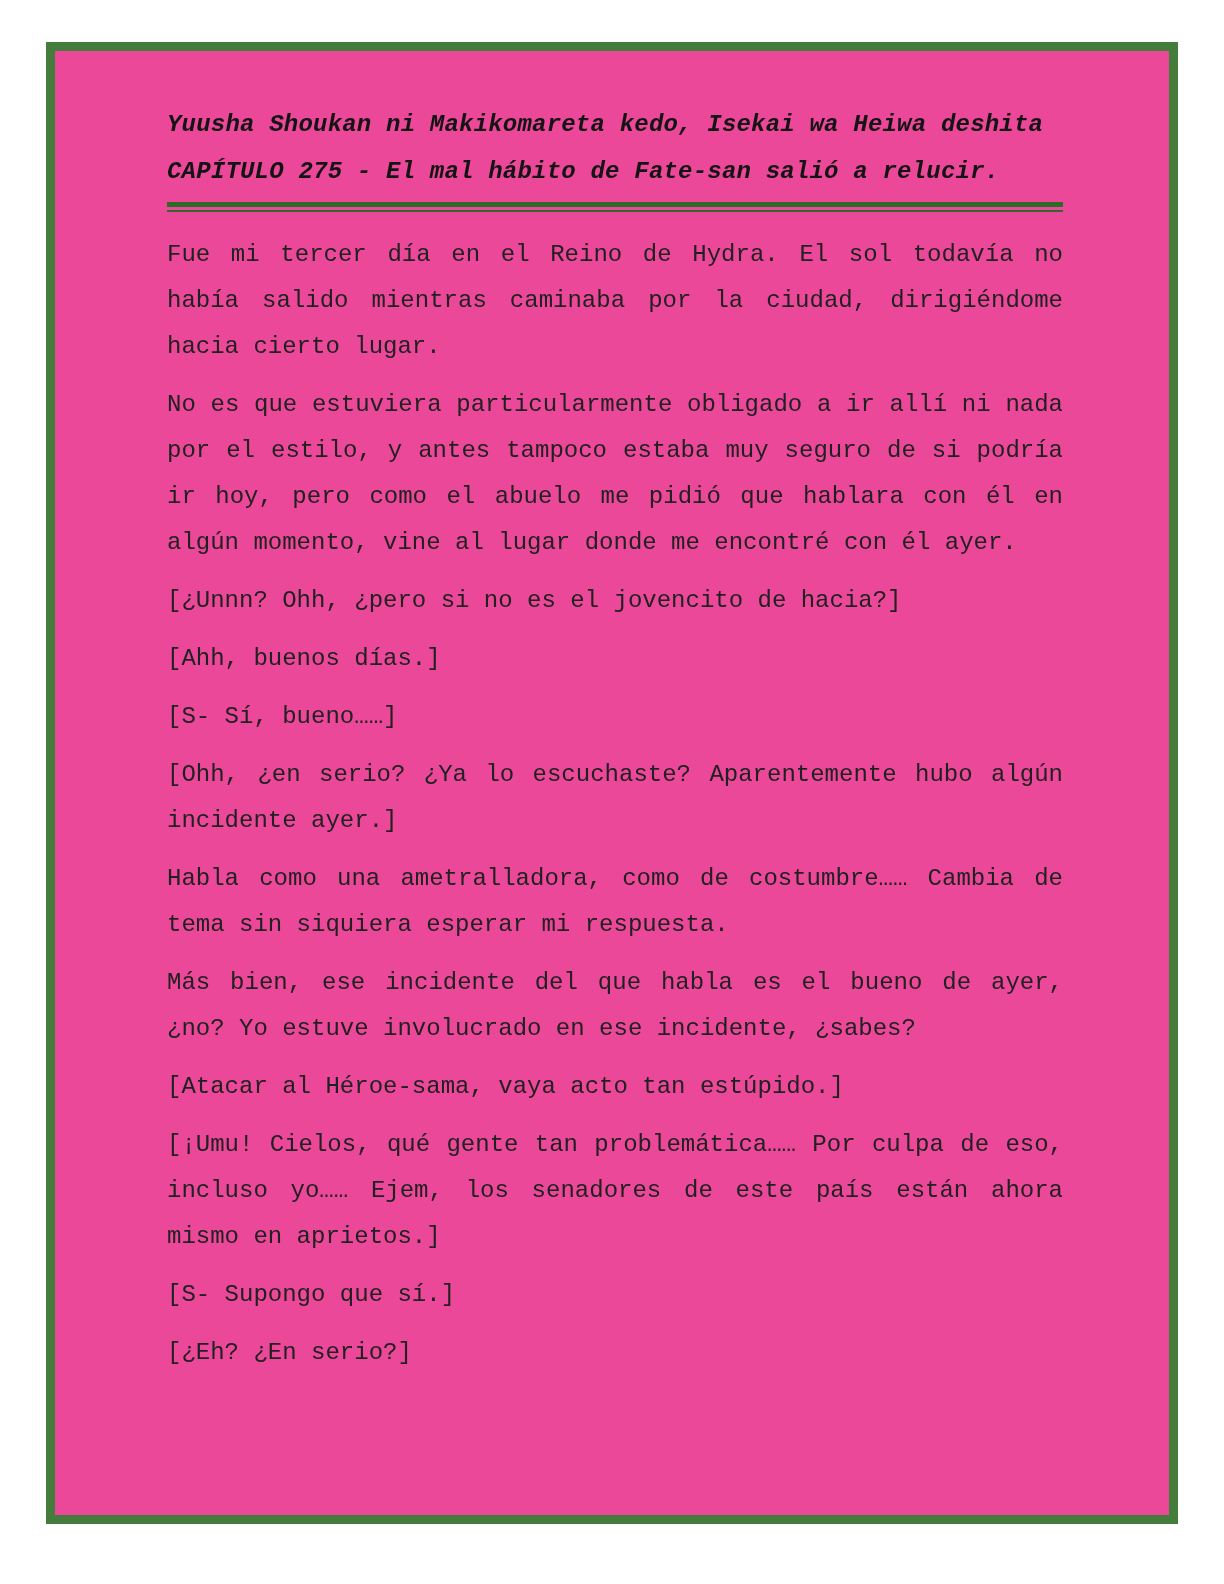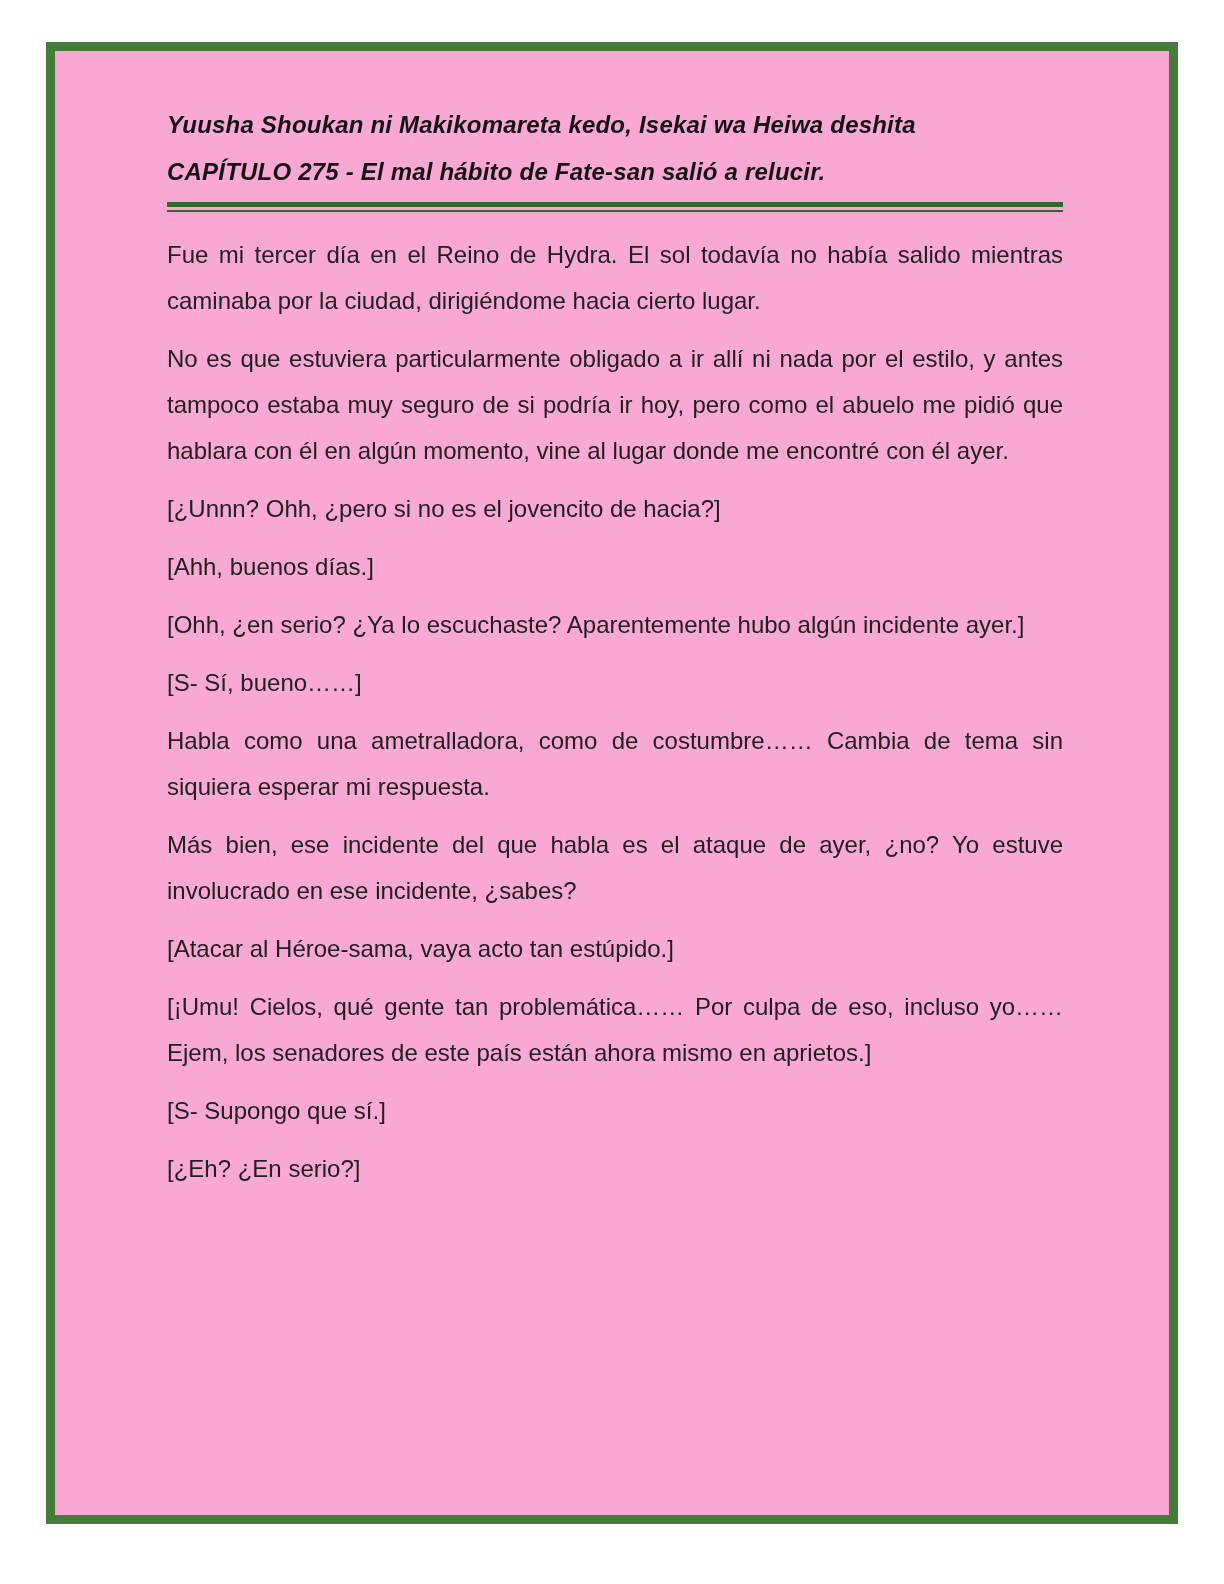--- a/index.html
+++ b/index.html
@@ -14,22 +14,23 @@
     overflow: hidden;
     font-family: "Liberation Sans", sans-serif;
   }
   .frame {
     position: absolute;
     left: 46px;
     top: 42px;
     right: 46px;
     bottom: 60px;
     border: 9px solid #447d3b;
-    background: #f9a8d4;
+    background: #ec4899;
     box-sizing: border-box;
+    font-family: Liberation Mono, monospace;
   }
   .content {
     padding: 50px 106px 0 112px;
   }
   .title-block h1,
   .title-block h2 {
     margin: 0;
     font-style: italic;
     font-weight: bold;
     font-size: 24px;
@@ -74,24 +75,24 @@
     <div class="divider">
       <div class="rule-thick"></div>
       <div class="rule-thin"></div>
     </div>
 
     <div class="body-text">
       <p>Fue mi tercer día en el Reino de Hydra. El sol todavía no había salido mientras caminaba por la ciudad, dirigiéndome hacia cierto lugar.</p>
       <p>No es que estuviera particularmente obligado a ir allí ni nada por el estilo, y antes tampoco estaba muy seguro de si podría ir hoy, pero como el abuelo me pidió que hablara con él en algún momento, vine al lugar donde me encontré con él ayer.</p>
       <p>[¿Unnn? Ohh, ¿pero si no es el jovencito de hacia?]</p>
       <p>[Ahh, buenos días.]</p>
+      <p>[S- Sí, bueno……]</p>
       <p>[Ohh, ¿en serio? ¿Ya lo escuchaste? Aparentemente hubo algún incidente ayer.]</p>
-      <p>[S- Sí, bueno……]</p>
       <p>Habla como una ametralladora, como de costumbre…… Cambia de tema sin siquiera esperar mi respuesta.</p>
-      <p>Más bien, ese incidente del que habla es el ataque de ayer, ¿no? Yo estuve involucrado en ese incidente, ¿sabes?</p>
+      <p>Más bien, ese incidente del que habla es el bueno de ayer, ¿no? Yo estuve involucrado en ese incidente, ¿sabes?</p>
       <p>[Atacar al Héroe-sama, vaya acto tan estúpido.]</p>
       <p>[¡Umu! Cielos, qué gente tan problemática…… Por culpa de eso, incluso yo…… Ejem, los senadores de este país están ahora mismo en aprietos.]</p>
       <p>[S- Supongo que sí.]</p>
       <p>[¿Eh? ¿En serio?]</p>
     </div>
 
   </div>
 </div>
 
 </body></html>

